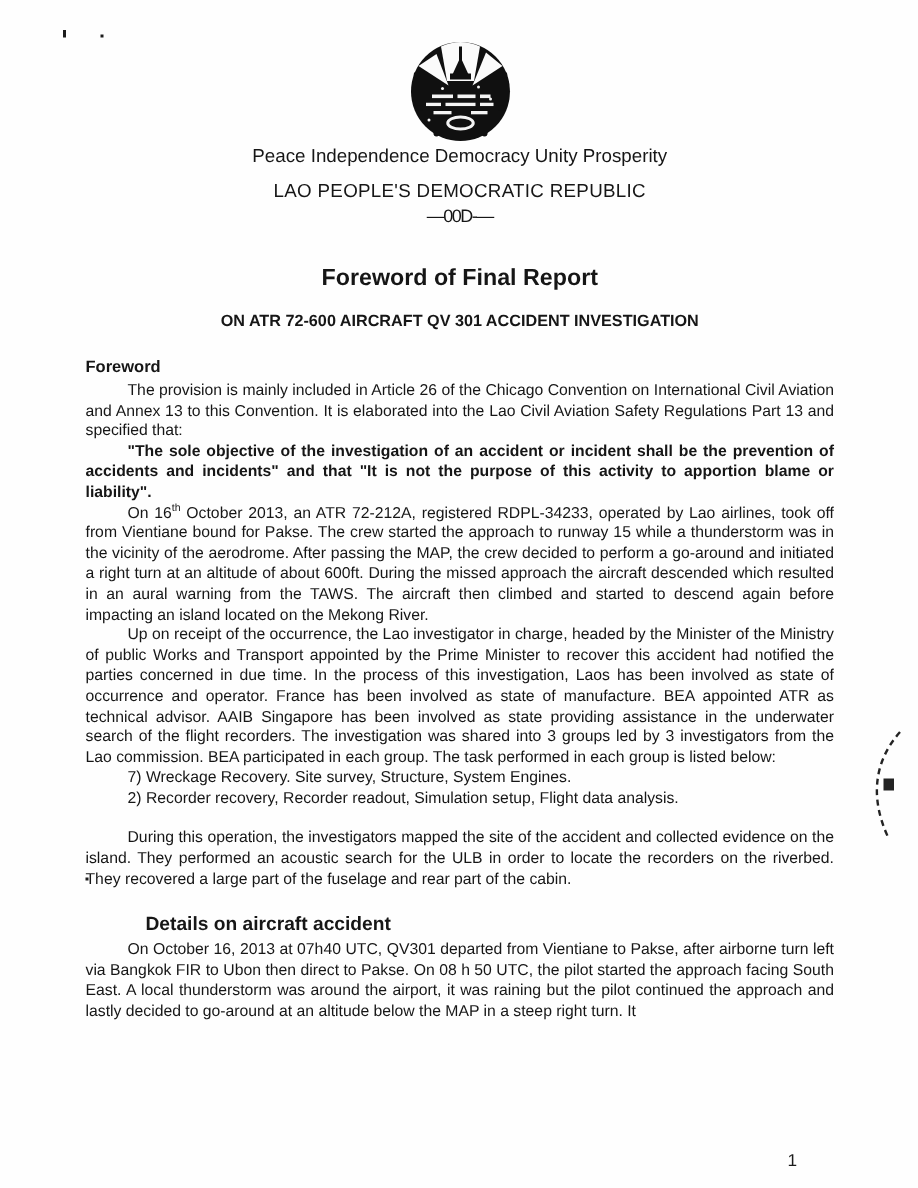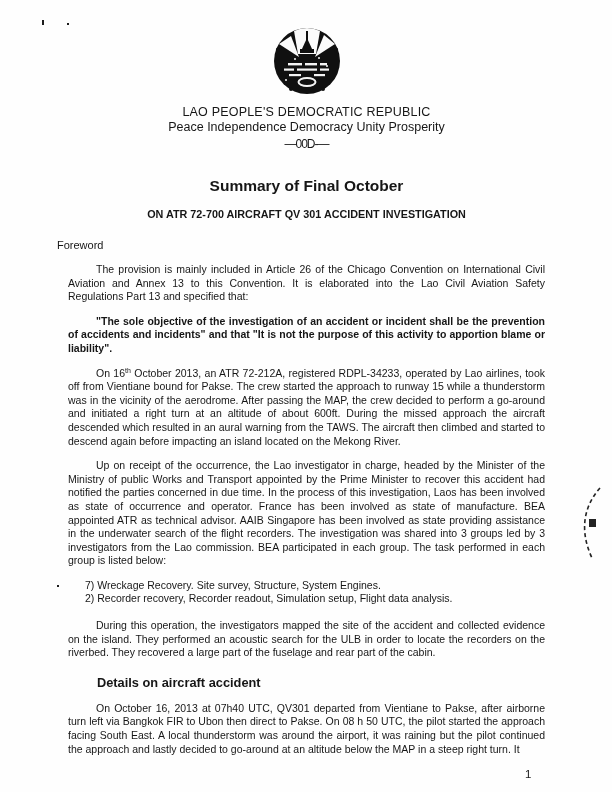--- a/index.html
+++ b/index.html
@@ -31,25 +31,25 @@
   }
   .subtitle {
     margin-top: 13px;
     font-size: 10.8px;
     font-weight: bold;
     line-height: 13px;
   }
   .sec-h {
     margin: 17px 0 2px 0;
     font-size: 11px;
-    font-weight: normal;
+    font-weight: bold;
     line-height: 14px;
   }
   .para {
-    margin: 11px;
+    margin: 0;
     font-size: 10.5px;
     line-height: 13.6px;
     text-align: justify;
     text-indent: 28px;
   }
   .para.bold { font-weight: bold; }
   .para sup { font-size: 7px; line-height: 0; }
   .task-list { margin: 0 0 0 28px; font-size: 10.5px; line-height: 13.6px; }
   .task-list .item { white-space: nowrap; }
   .para.gap-top { margin-top: 13px; }
@@ -117,26 +117,26 @@
           <rect x="43" y="51" width="11" height="2.2"></rect>
           <circle cx="24" cy="36" r="1"></circle>
             <circle cx="48" cy="35" r="1"></circle>
           <circle cx="56" cy="43" r="1"></circle>
             <circle cx="15" cy="57" r="1"></circle>
         </g>
         <ellipse cx="36" cy="59" rx="8.5" ry="4" fill="none" stroke="#f4f4f4" stroke-width="2"></ellipse>
       </svg>
     </div>
 
+    <div class="center hdr-motto">Peace Independence Democracy Unity Prosperity</div>
     <div class="center hdr-country">LAO PEOPLE'S DEMOCRATIC REPUBLIC</div>
-    <div class="center hdr-motto">Peace Independence Democracy Unity Prosperity</div>
     <div class="center hdr-divider">—00D-—</div>
 
-    <div class="center title">Summary of Final October</div>
-    <div class="center subtitle">ON ATR 72-700 AIRCRAFT QV 301 ACCIDENT INVESTIGATION</div>
+    <div class="center title">Foreword of Final Report</div>
+    <div class="center subtitle">ON ATR 72-600 AIRCRAFT QV 301 ACCIDENT INVESTIGATION</div>
 
     <div class="sec-h">Foreword</div>
     <p class="para">The provision is mainly included in Article 26 of the Chicago Convention on International Civil Aviation and Annex 13 to this Convention. It is elaborated into the Lao Civil Aviation Safety Regulations Part 13 and specified that:</p>
     <p class="para bold">"The sole objective of the investigation of an accident or incident shall be the prevention of accidents and incidents" and that "It is not the purpose of this activity to apportion blame or liability".</p>
 
     <p class="para"><span>On 16</span><sup>th</sup><span> October 2013, an ATR 72-212A, registered RDPL-34233, operated by Lao airlines, took off from Vientiane bound for Pakse. The crew started the approach to runway 15 while a thunderstorm was in the vicinity of the aerodrome. After passing the MAP, the crew decided to perform a go-around and initiated a right turn at an altitude of about 600ft. During the missed approach the aircraft descended which resulted in an aural warning from the TAWS. The aircraft then climbed and started to descend again before impacting an island located on the Mekong River.</span></p>
     <p class="para">Up on receipt of the occurrence, the Lao investigator in charge, headed by the Minister of the Ministry of public Works and Transport appointed by the Prime Minister to recover this accident had notified the parties concerned in due time. In the process of this investigation, Laos has been involved as state of occurrence and operator. France has been involved as state of manufacture. BEA appointed ATR as technical advisor. AAIB Singapore has been involved as state providing assistance in the underwater search of the flight recorders. The investigation was shared into 3 groups led by 3 investigators from the Lao commission. BEA participated in each group. The task performed in each group is listed below:</p>
     <div class="task-list">
       <div class="item">7) Wreckage Recovery. Site survey, Structure, System Engines.</div>
       <div class="item">2) Recorder recovery, Recorder readout, Simulation setup, Flight data analysis.</div>

